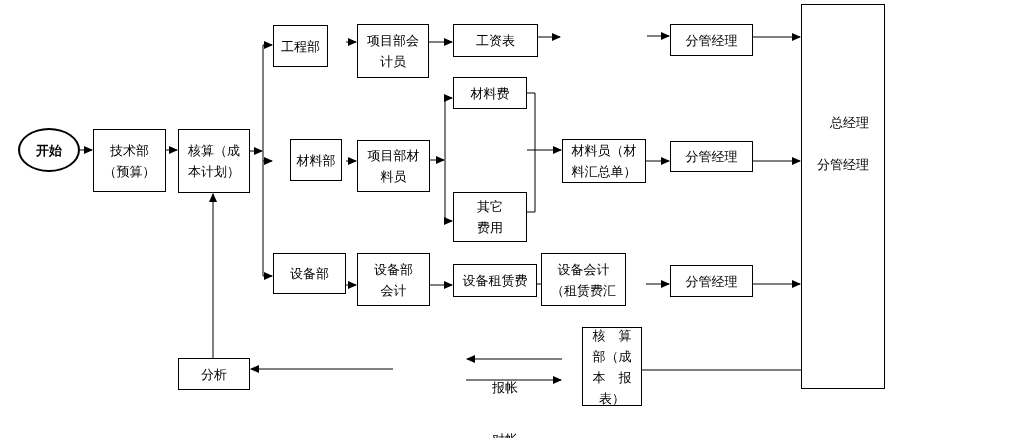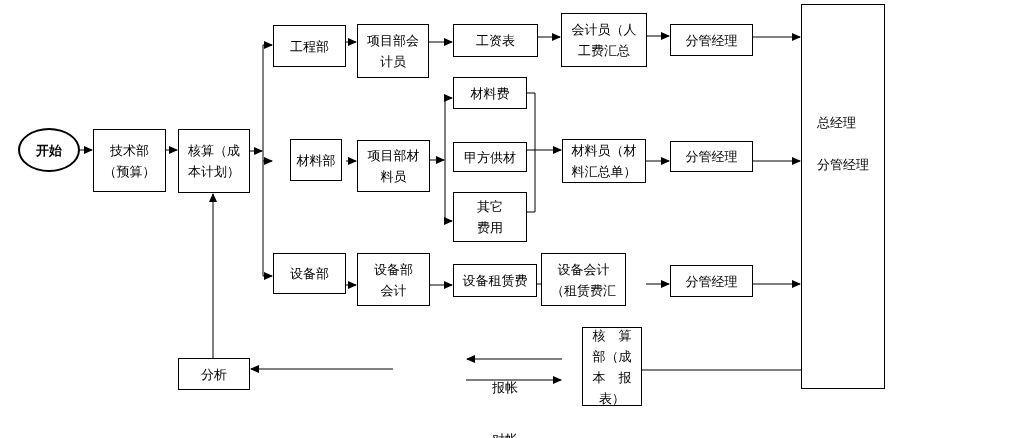--- a/index.html
+++ b/index.html
@@ -20,21 +20,21 @@
     text-align:center;
     white-space:pre-line;
     line-height:21px;
     box-sizing:border-box;
   }
   .ellipse{border-radius:50%;border-width:2px;font-weight:bold;}
   .bigbox{
     align-items:flex-start;
     justify-content:center;
   }
-  .bigbox .pad{padding-top:107px;white-space:pre-line;text-align:left;}
+  .bigbox .pad{padding-top:107px;white-space:pre-line;text-align:right;}
   .edge-label{
     position:absolute;width:44px;text-align:center;
     line-height:15px;background:transparent;margin-top:44px;
   }
 </style>
 </head>
 <body>
 
 <div class="canvas">
 
@@ -86,40 +86,37 @@
   </svg>
 
   <div class="node ellipse" style="left:18px;top:128px;width:62px;height:44px">开始</div>
 
   <div class="node" style="left:178px;top:129px;width:72px;height:64px">核算（成
 本计划）</div>
 
   <div class="node" style="left:93px;top:129px;width:73px;height:63px">技术部
 （预算）</div>
 
-  <div class="node" style="left:273px;top:25px;width:73px;height:42px">工程部</div>
+  <div class="node" style="left:273px;top:25px;width:55px;height:42px">工程部</div>
 
   <div class="node" style="left:357px;top:24px;width:72px;height:54px">项目部会
 计员</div>
 
   <div class="node" style="left:453px;top:24px;width:85px;height:33px">工资表</div>
 
-  <div class="node" style="left:561px;top:13px;width:86px;height:54px">会计员（人
-工费汇总</div>
 
   <div class="node" style="left:670px;top:24px;width:83px;height:32px">分管经理</div>
 
   <div class="node" style="left:290px;top:139px;width:52px;height:42px">材料部</div>
 
   <div class="node" style="left:357px;top:140px;width:73px;height:52px">项目部材
 料员</div>
 
   <div class="node" style="left:453px;top:77px;width:74px;height:32px">材料费</div>
 
-  <div class="node" style="left:453px;top:142px;width:74px;height:30px">甲方供材</div>
 
   <div class="node" style="left:562px;top:139px;width:84px;height:44px">材料员（材
 料汇总单）</div>
 
   <div class="node" style="left:453px;top:192px;width:74px;height:50px">其它
 费用</div>
 
   <div class="node" style="left:670px;top:141px;width:83px;height:31px">分管经理</div>
 
   <div class="node" style="left:273px;top:253px;width:73px;height:41px">设备部</div>

